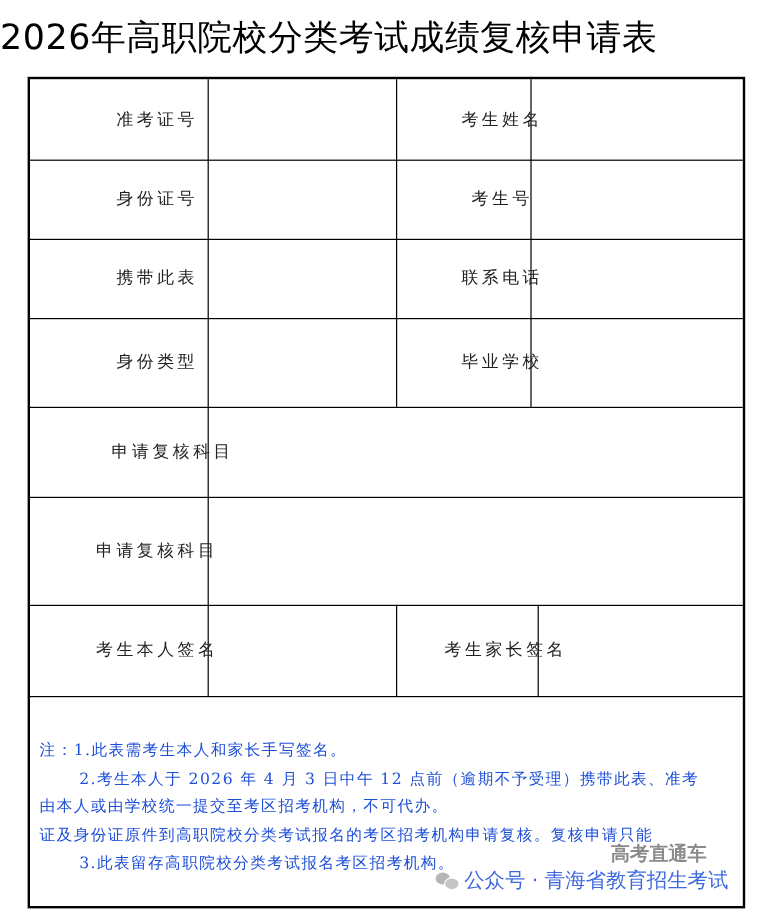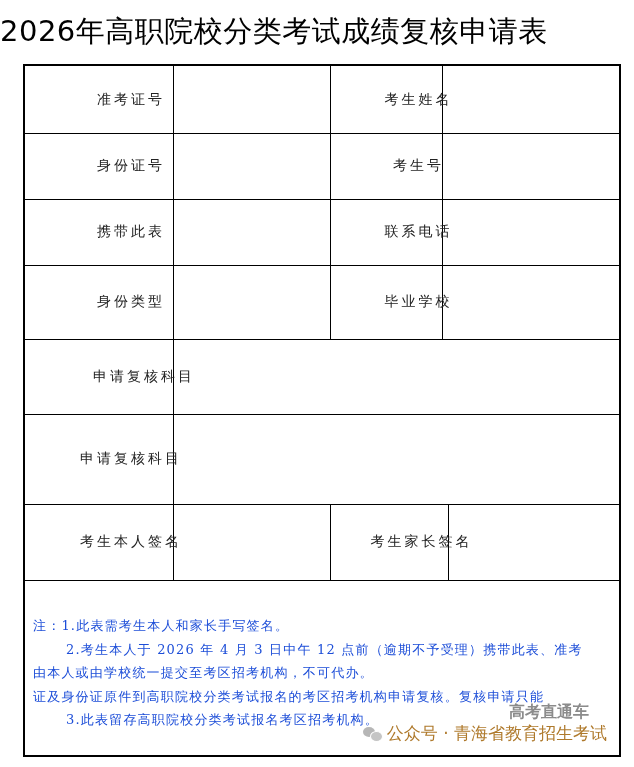--- a/index.html
+++ b/index.html
@@ -7,21 +7,21 @@
     .title { position: absolute; left: 0; top: 12px; width: 634px; font-size: 29px; letter-spacing: 0.5px; color: #000; font-family: "DejaVu Sans", sans-serif; }
     .form { position: absolute; left: 23px; top: 64px; width: 598px; height: 693px; border: 2px solid #000; box-sizing: border-box; }
     .hline { position: absolute; left: 0; width: 100%; height: 0; border-top: 1.5px solid #000; }
     .vline { position: absolute; width: 0; border-left: 1.5px solid #000; }
     .cell-label { position: absolute; display: flex; align-items: center; justify-content: center; font-size: 14px; letter-spacing: 3px; color: #222; font-family: "DejaVu Serif", serif; margin-left: 32px; }
     .cell-input { position: absolute; }
     .notes { position: absolute; left: 8px; top: 548px; width: 584px; font-size: 13px; line-height: 23.5px; color: #1d4ed8; font-family: "DejaVu Serif", serif; letter-spacing: 1.2px; }
     .notes p { margin: 0; }
     .indent { padding-left: 33px; }
     .wm1 { position: absolute; right: 30px; bottom: 32px; font-size: 16px; color: #777; opacity: 0.85; font-weight: bold; }
-    .wm2 { position: absolute; right: 12px; bottom: 10px; font-size: 17px; color: #a16207; opacity: 0.85; display: flex; align-items: center; gap: 4px; }
+    .wm2 { position: absolute; right: 12px; bottom: 10px; font-size: 17px; color: #1d4ed8; opacity: 0.85; display: flex; align-items: center; gap: 4px; }
     .wechat { width: 20px; height: 16px; position: relative; display: inline-block; }
     .wechat .b1 { position: absolute; left: 0; top: 1px; width: 12px; height: 10px; border-radius: 50%; background: #aaa; }
     .wechat .b2 { position: absolute; left: 7px; top: 5px; width: 11px; height: 9px; border-radius: 50%; background: #bbb; border: 1px solid #fff; }
   </style>
 </head>
 <body>
 
 <div class="title">2026年高职院校分类考试成绩复核申请表</div>
 
 <div class="form">

